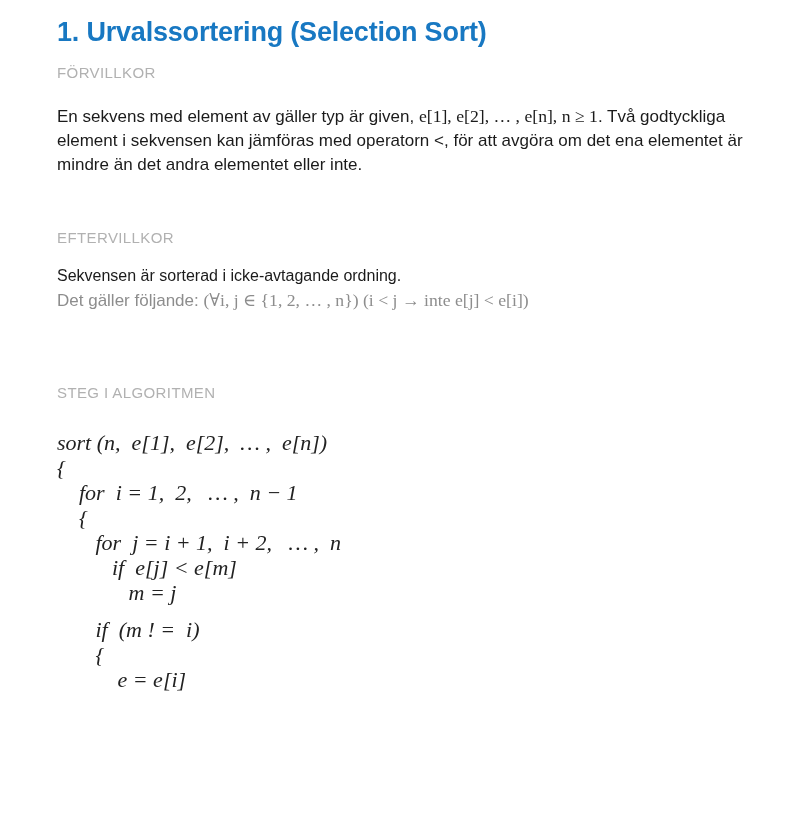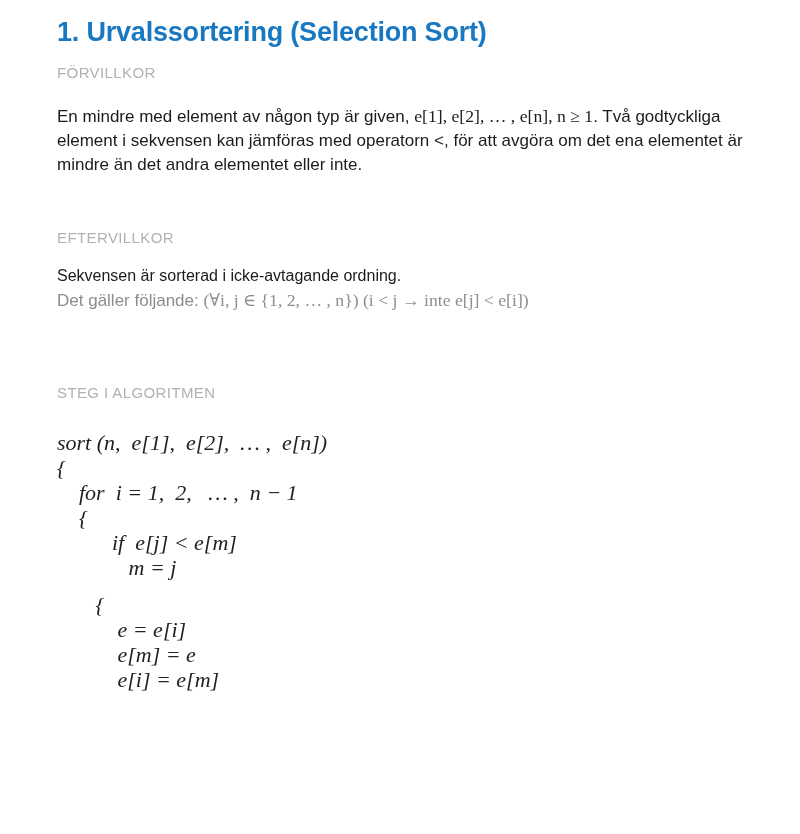--- a/index.html
+++ b/index.html
@@ -84,38 +84,40 @@
 </style>
 </head>
 <body>
 
 <div class="page">
 
   <h1 class="doc-title">1. Urvalssortering (Selection Sort)</h1>
 
   <div class="section-label" id="label-forvillkor">FÖRVILLKOR</div>
 
-  <p class="para"><span>En mindre med element av någon typ är given, </span><span class="math">e[1],  e[2],  … , e[n], n ≥ 1</span><span>. Två godtyckliga element i sekvensen kan jämföras med operatorn &lt;, för att avgöra om det ena elementet är mindre än det andra elementet eller inte.</span></p>
+  <p class="para"><span>En sekvens med element av gäller typ är given, </span><span class="math">e[1],  e[2],  … , e[n], n ≥ 1</span><span>. Två godtyckliga element i sekvensen kan jämföras med operatorn &lt;, för att avgöra om det ena elementet är mindre än det andra elementet eller inte.</span></p>
 
   <div class="section-label" id="label-eftervillkor">EFTERVILLKOR</div>
 
   <p class="statement">Sekvensen är sorterad i icke-avtagande ordning.</p>
 
   <p class="formula"><span>Det gäller följande: </span><span class="math">(∀i, j ∈ {1, 2, … , n}) (i &lt; j → inte e[j] &lt; e[i])</span></p>
 
   <div class="section-label" id="label-steg">STEG I ALGORITMEN</div>
 
   <div class="code-block">
     <div class="code-line">sort (n,  e[1],  e[2],  … ,  e[n])</div>
     <div class="code-line">{</div>
     <div class="code-line">    for  i = 1,  2,   … ,  n − 1</div>
     <div class="code-line">    {</div>
+    <div class="code-line">       for  j = i + 1,  i + 2,   … ,  n</div>
     <div class="code-line">          if  e[j] &lt; e[m]</div>
     <div class="code-line">             m = j</div>
     <div class="code-line"></div>
+    <div class="code-line">       if  (m ! =  i)</div>
     <div class="code-line">       {</div>
     <div class="code-line">           e = e[i]</div>
     <div class="code-line">           e[m] = e</div>
     <div class="code-line">           e[i] = e[m]</div>
     <div class="code-line">       }</div>
     <div class="code-line">    }</div>
     <div class="code-line">}</div>
   </div>
 
 </div>

